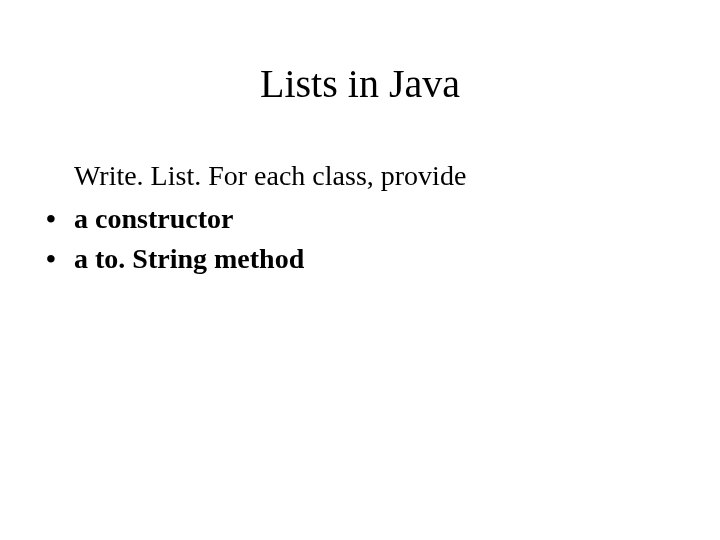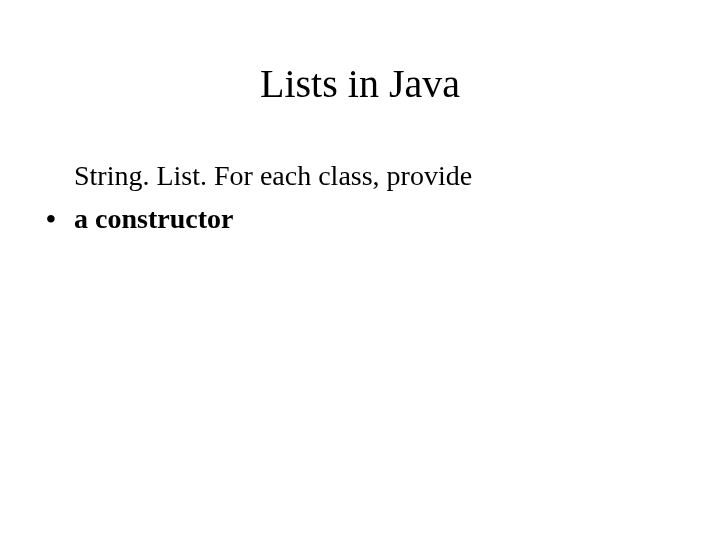--- a/index.html
+++ b/index.html
@@ -47,17 +47,18 @@
       left: 6px;
       top: 0;
     }
   </style>
 </head>
 <body>
 
 <h1 class="title">Lists in Java</h1>
 
 <div>
-  <div class="intro intro-line2">String. List.  For each class, provide</div>
+  <div class="intro intro-line2">Write. List.  For each class, provide</div>
   <ul class="bullet-list">
     <li>a constructor</li>
+    <li>a to. String method</li>
   </ul>
 </div>
 
 </body></html>

